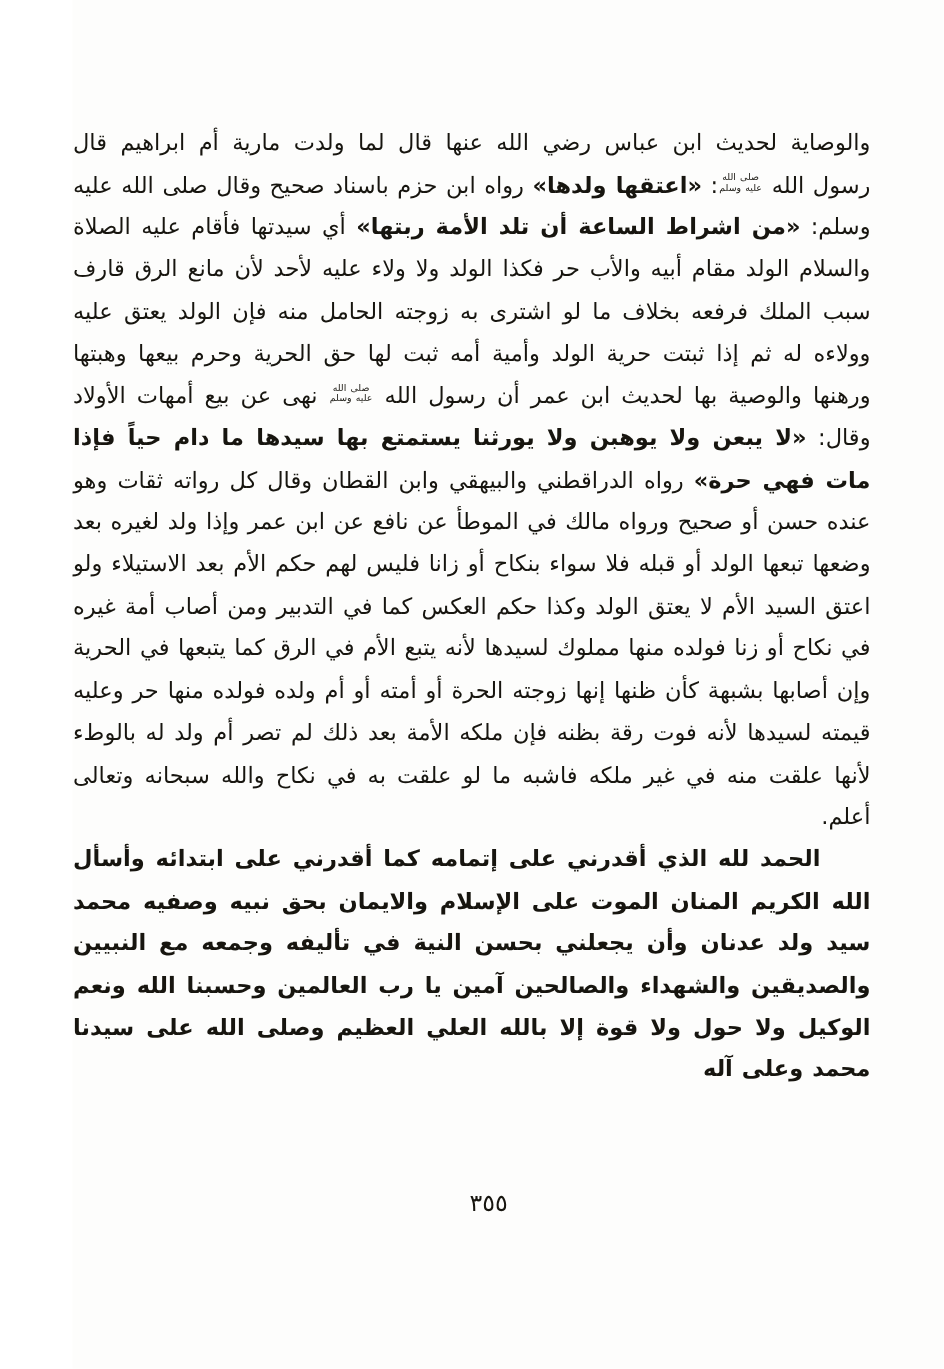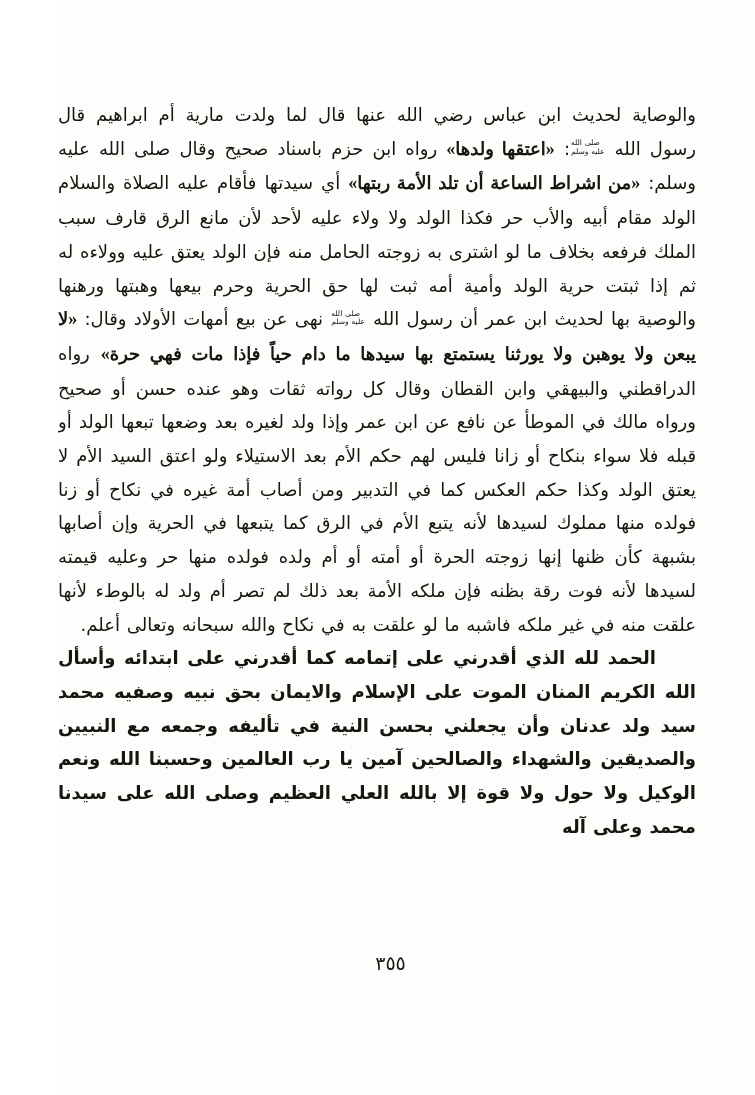--- a/index.html
+++ b/index.html
@@ -30,31 +30,29 @@
   .text-block p {
     margin: 0;
     padding: 0;
   }
   .text-block p.indent {
     text-indent: 40px;
     font-weight: bold;
   }
   .bold {
     font-weight: 700;
-    font-family: Liberation Serif, serif;
   }
   .honorific {
     display: inline-block;
     vertical-align: 1px;
     font-size: 7.5px;
     line-height: 1.1;
-    text-align: left;
+    text-align: center;
     font-weight: 400;
     margin: 0 1px;
-    font-family: Liberation Serif, serif;
   }
   .honorific span {
     display: block;
     white-space: nowrap;
   }
   .page-number {
     position: absolute;
     top: 952px;
     left: -16px;
     width: 100%;

